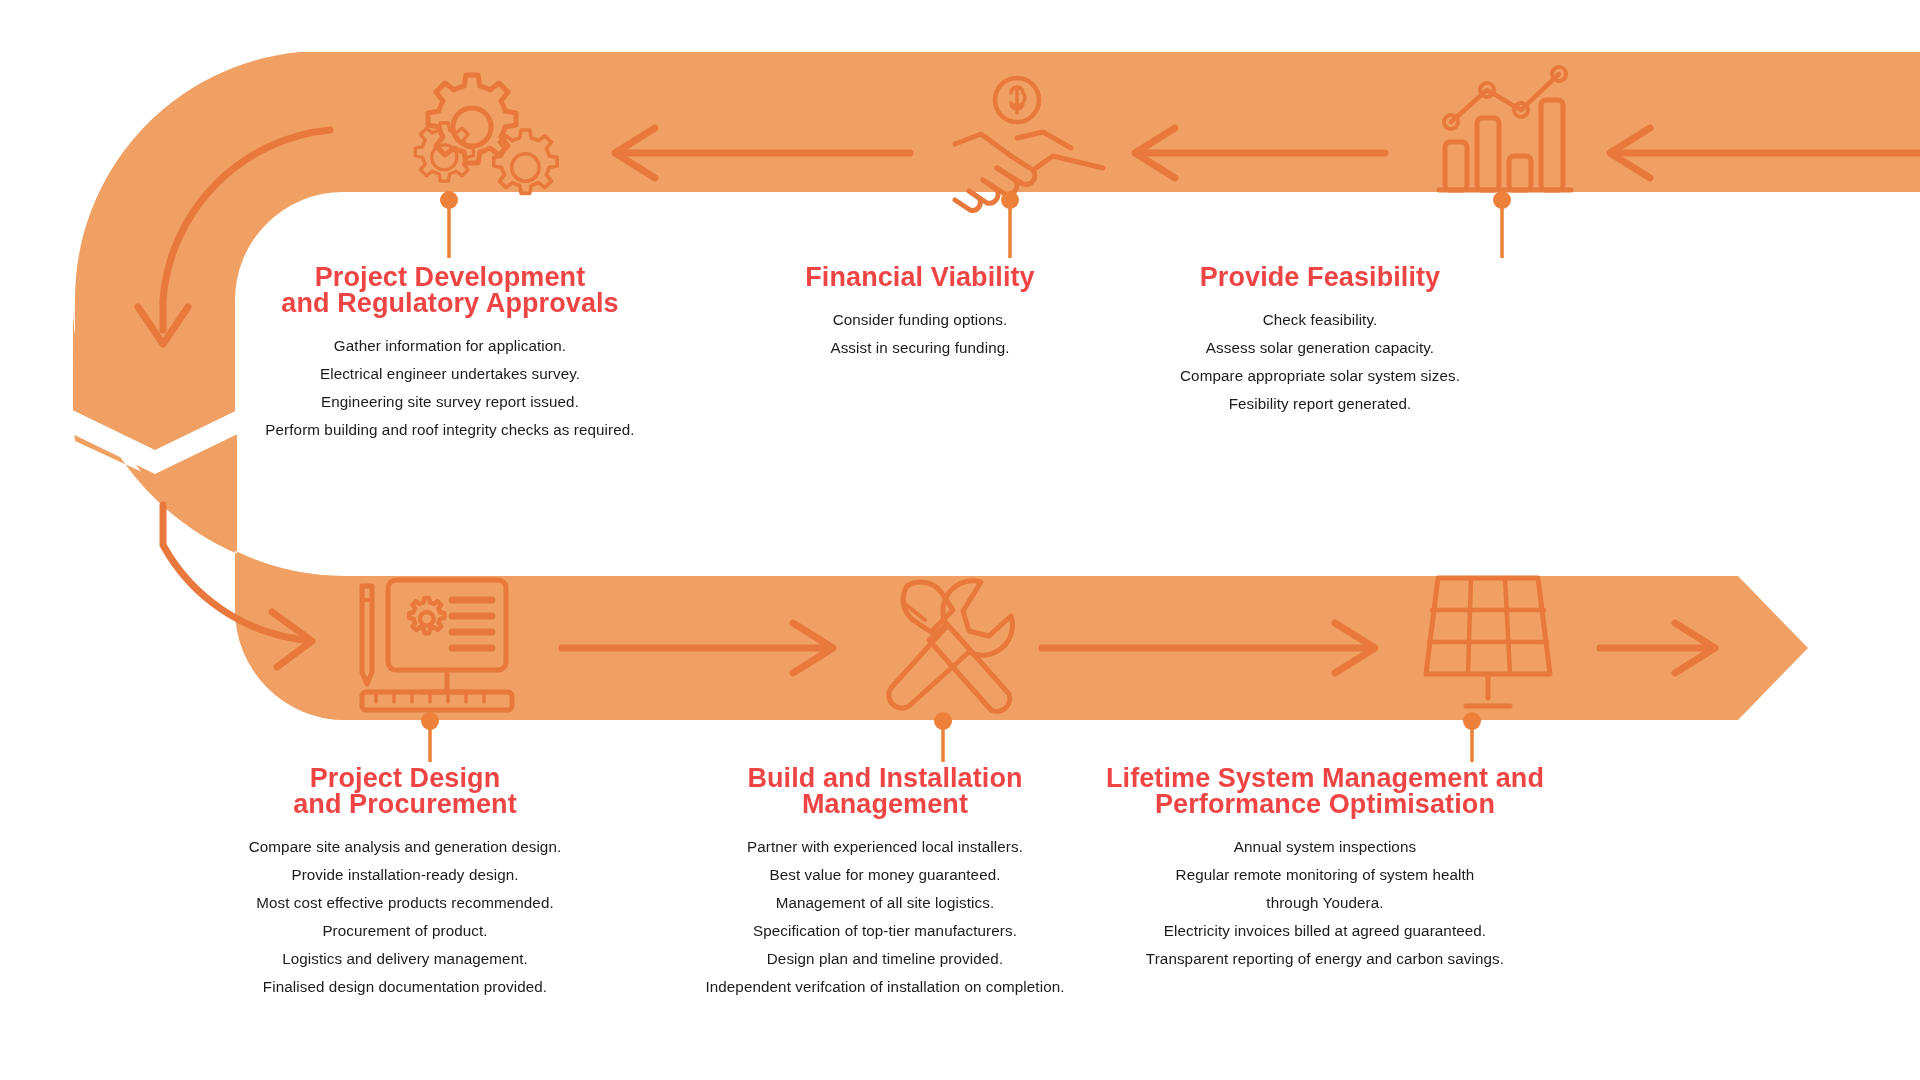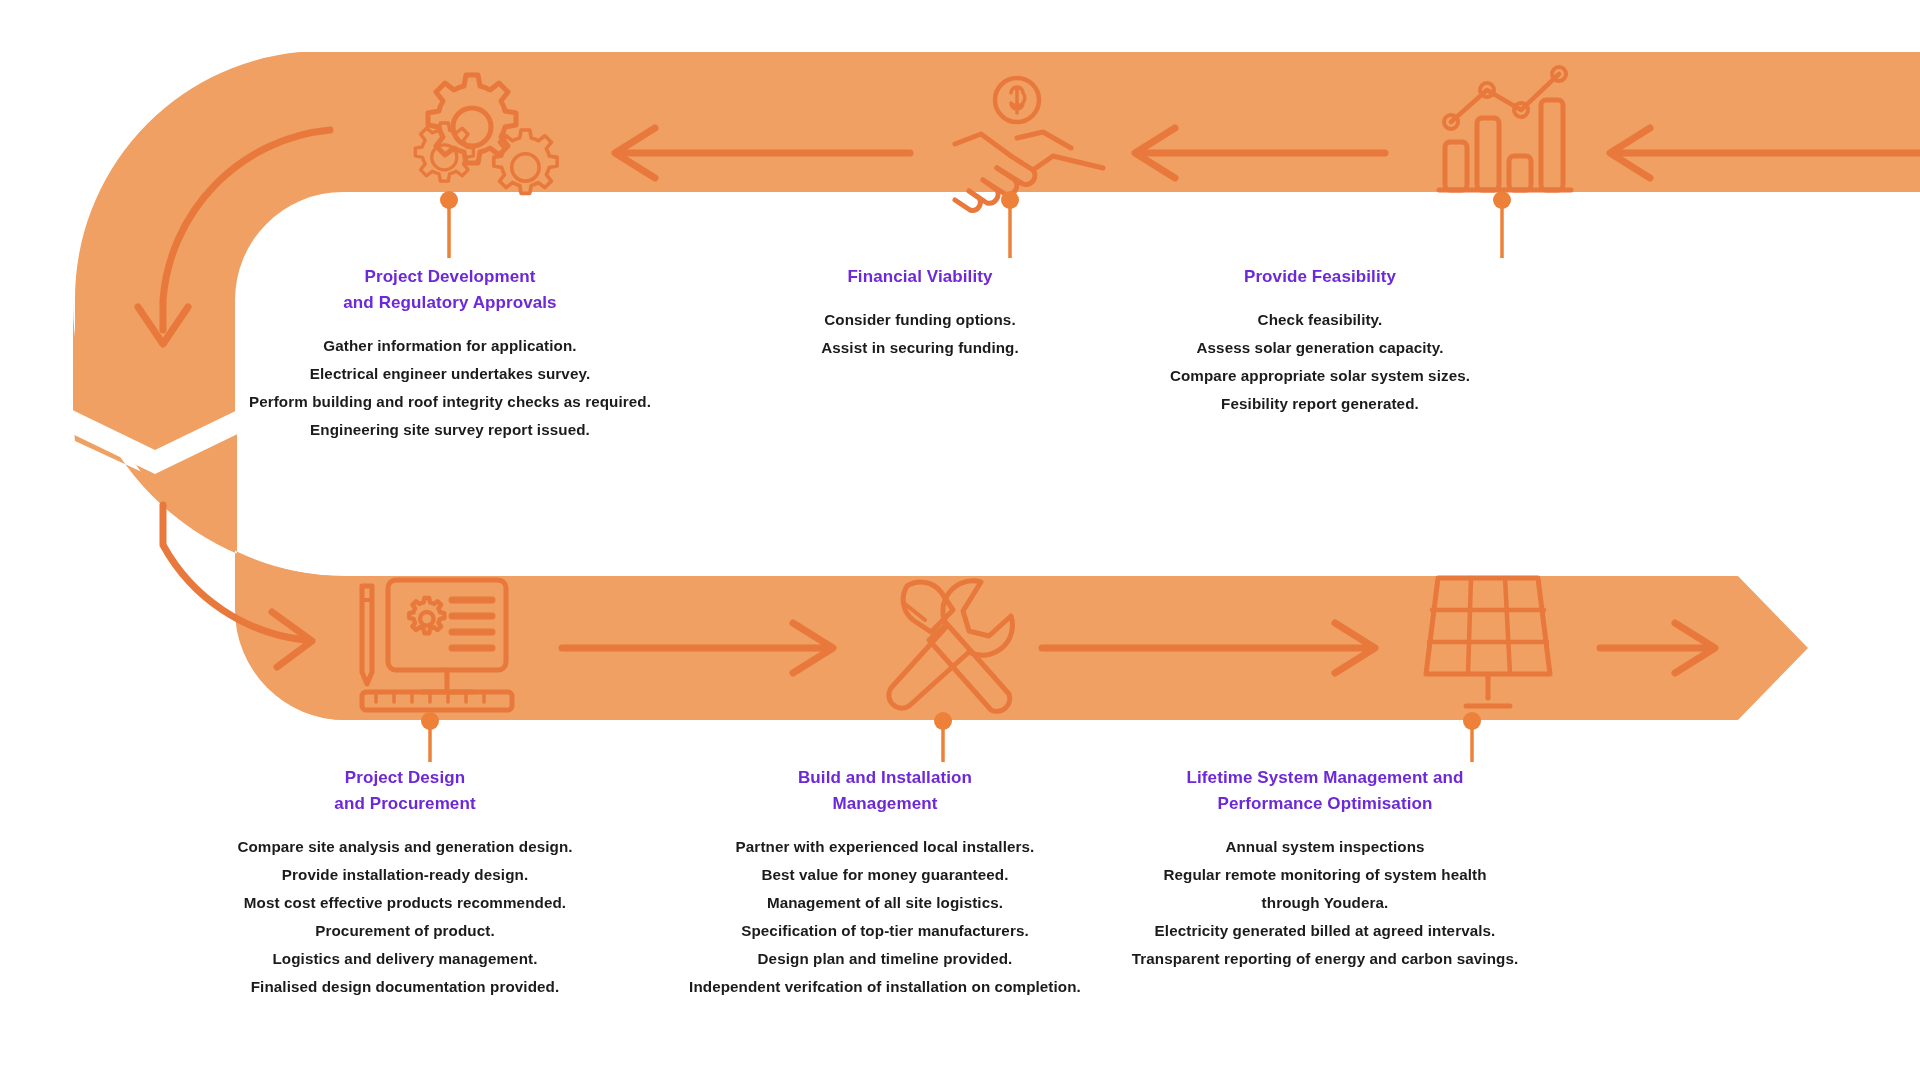--- a/index.html
+++ b/index.html
@@ -9,32 +9,32 @@
     font-family:"Liberation Sans", sans-serif;
     overflow:hidden;
     position:relative;
   }
   #stage{position:absolute;left:0;top:0;width:1920px;height:1080px;}
   #ribbon{position:absolute;left:0;top:0;width:1920px;height:1080px;}
 
   
   .block{position:absolute;text-align:center;}
   .block .heading{
-    color:#6d28d9;
+    color:#ef4444;
     font-weight:bold;
-    font-size:17px;
+    font-size:27px;
     line-height:26px;
     letter-spacing:.1px;
     margin:0 0 16px 0;
     white-space:pre-line;
   }
   .block .lines{margin:0;padding:0;list-style:none;}
   .block .lines li{
     color:#1b1b1b;
-    font-weight:bold;
+    font-weight:normal;
     font-size:15.2px;
     line-height:28px;
     letter-spacing:.1px;
     white-space:pre-line;
   }
 
   
   #b-dev   {left:170px; top:264px; width:560px;}
   #b-fin   {left:640px; top:264px; width:560px;}
   #b-feas  {left:1040px;top:264px; width:560px;}
@@ -296,22 +296,22 @@
 
     </g>
   </svg>
 
   <div class="block" id="b-dev">
     <div class="heading">Project Development
 and Regulatory Approvals</div>
     <ul class="lines">
       <li>Gather information for application.</li>
       <li>Electrical engineer undertakes survey.</li>
+      <li>Engineering site survey report issued.</li>
       <li>Perform building and roof integrity checks as required.</li>
-      <li>Engineering site survey report issued.</li>
     </ul>
   </div>
 
   <div class="block" id="b-fin">
     <div class="heading">Financial Viability</div>
     <ul class="lines">
       <li>Consider funding options.</li>
       <li>Assist in securing funding.</li>
     </ul>
   </div>
@@ -352,18 +352,18 @@
     </ul>
   </div>
 
   <div class="block" id="b-life">
     <div class="heading">Lifetime System Management and
 Performance Optimisation</div>
     <ul class="lines">
       <li>Annual system inspections</li>
       <li>Regular remote monitoring of system health
 through Youdera.</li>
-      <li>Electricity generated billed at agreed intervals.</li>
+      <li>Electricity invoices billed at agreed guaranteed.</li>
       <li>Transparent reporting of energy and carbon savings.</li>
     </ul>
   </div>
 
 </div>
 
 </body></html>

